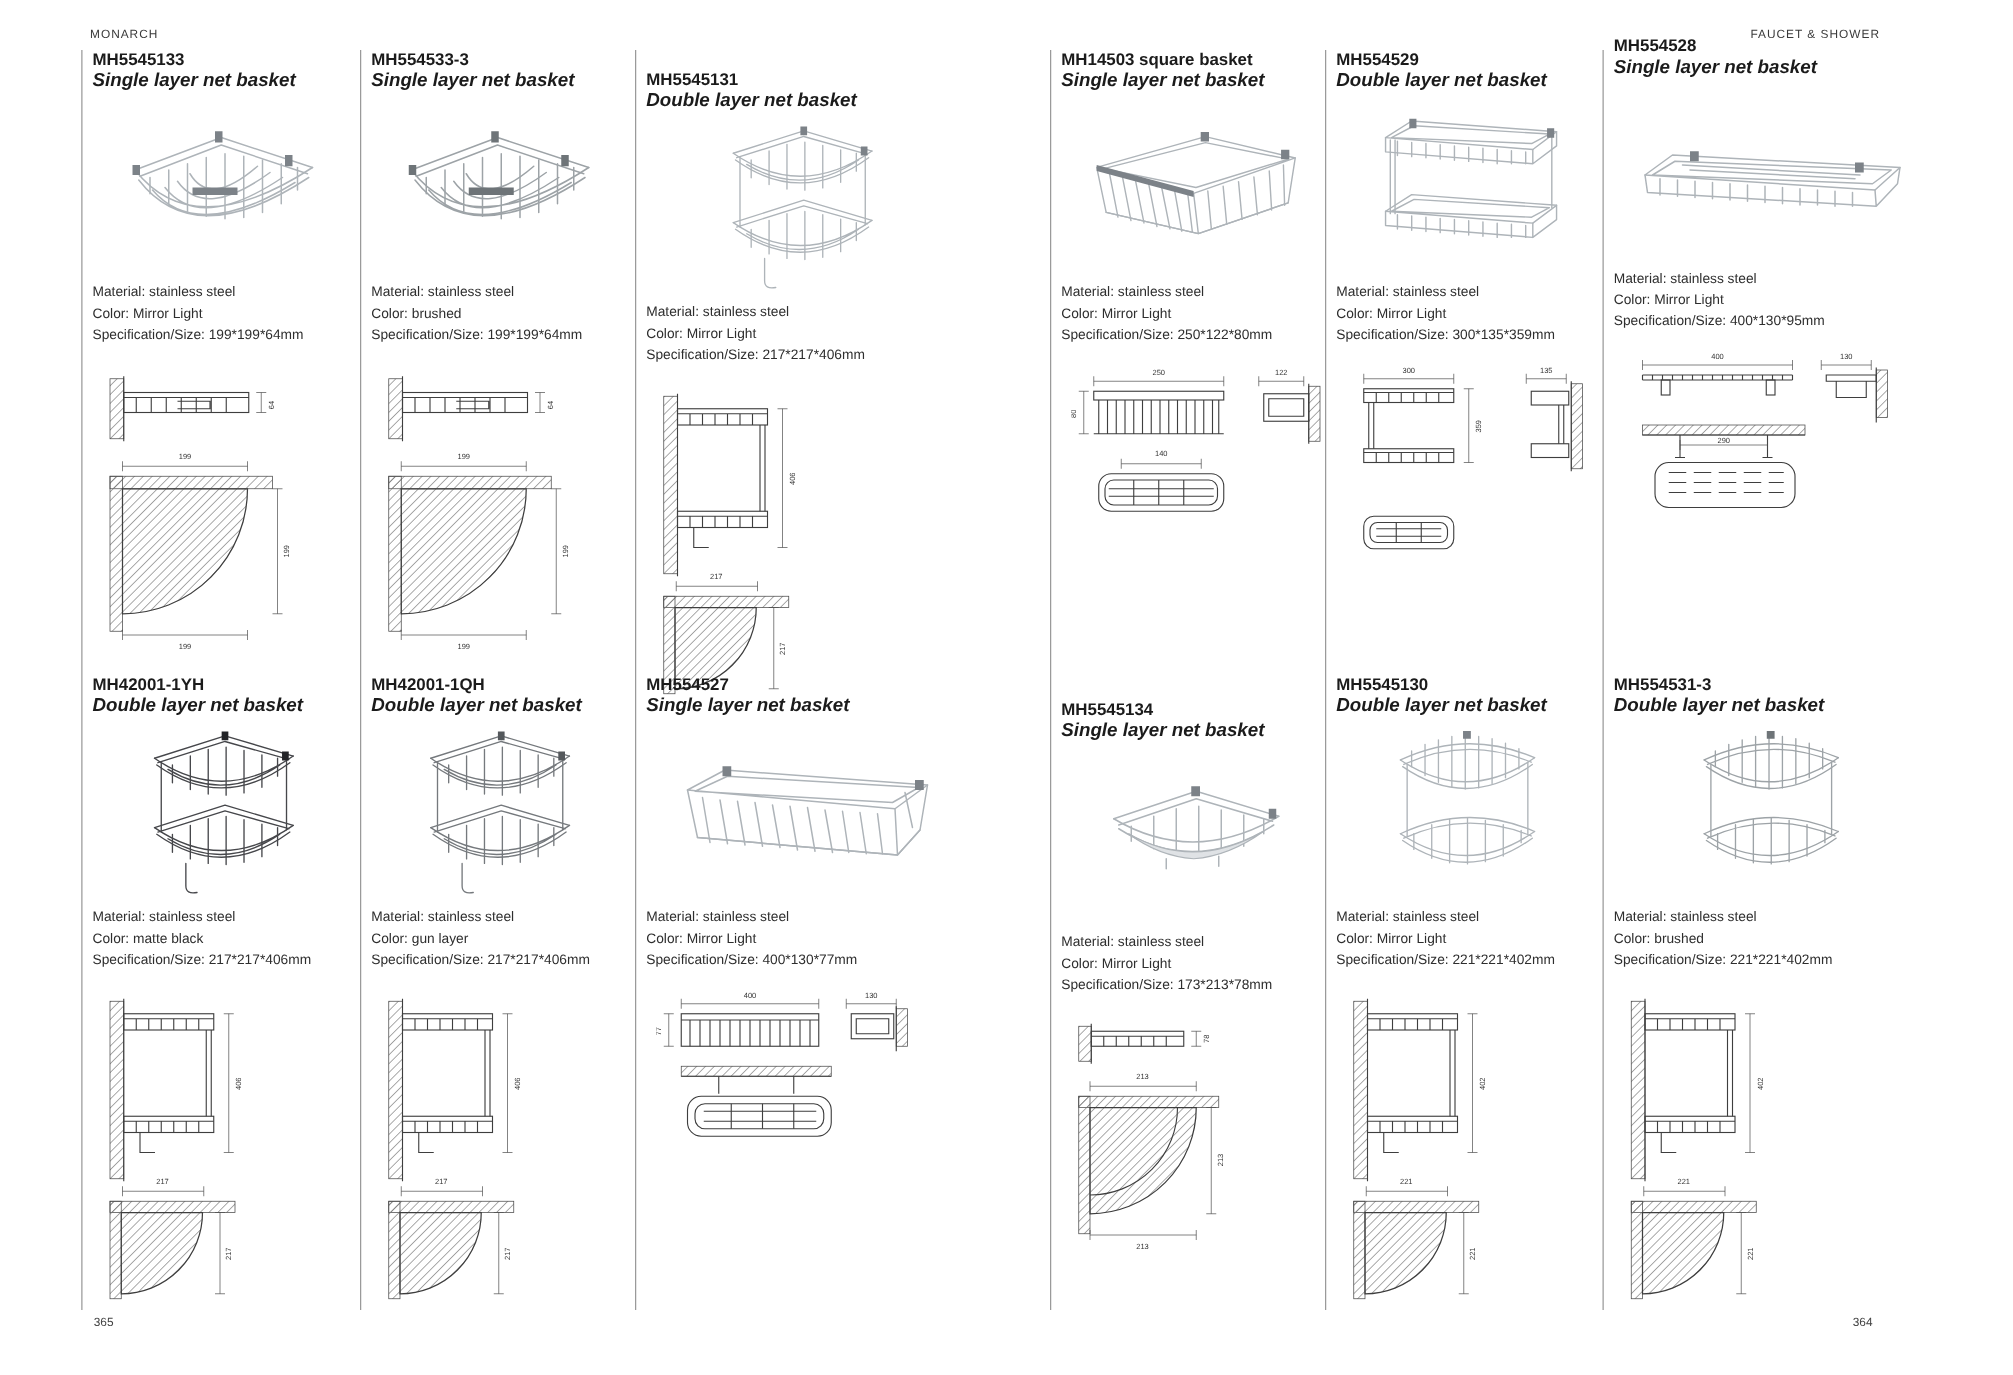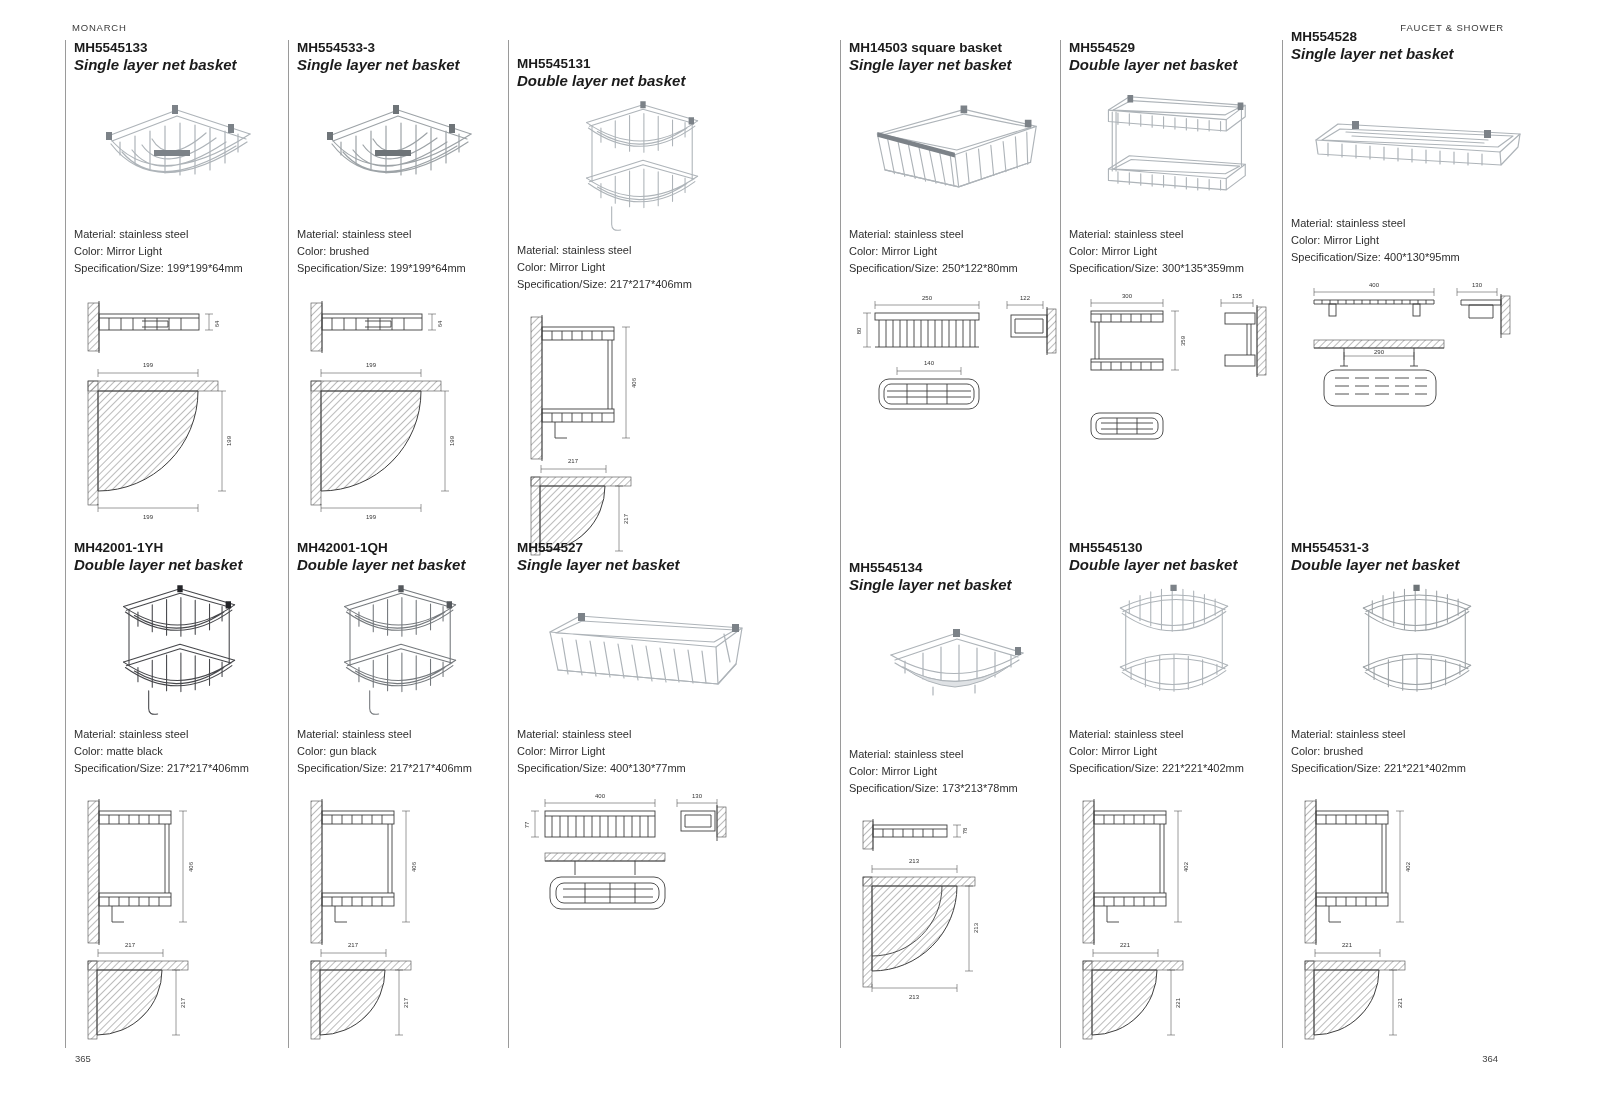--- a/index.html
+++ b/index.html
@@ -373,21 +373,21 @@
           <path d="M32,96 Q93,138 156,94 M34,102 Q93,144 153,100 M44,106 Q94,136 144,102"></path>
           <path d="M48,102 V118 M64,94 V124 M80,88 V128 M96,86 V129 M112,89 V127 M128,93 V122 M142,96 V112"></path>
           <path d="M38,38 V100 M150,36 V98"></path>
           <path d="M60,128 V148 Q60,156 70,154"></path>
         </g>
         <path class="a" d="M92,10 h6 v8 h-6 z M146,28 h6 v8 h-6 z"></path>
       </svg>
     </div>
     <div class="specs">
       <div>Material: stainless steel</div>
-      <div>Color: gun black</div>
+      <div>Color: gun layer</div>
       <div>Specification/Size: 217*217*406mm</div>
     </div>
     <div class="draw-wrap">
       <svg class="tdraw" width="170" height="252" viewBox="0 0 170 252">
         <rect class="hz" x="6" y="8" width="11" height="142"></rect>
         <path class="td" d="M17,6 V152"></path>
         <rect class="td" x="17" y="18" width="72" height="13"></rect>
         <path class="td" d="M17,22 H89 M27,22 V31 M37,22 V31 M47,22 V31 M57,22 V31 M67,22 V31 M77,22 V31"></path>
         <rect class="td" x="17" y="100" width="72" height="13"></rect>
         <path class="td" d="M17,104 H89 M27,104 V113 M37,104 V113 M47,104 V113 M57,104 V113 M67,104 V113 M77,104 V113"></path>

